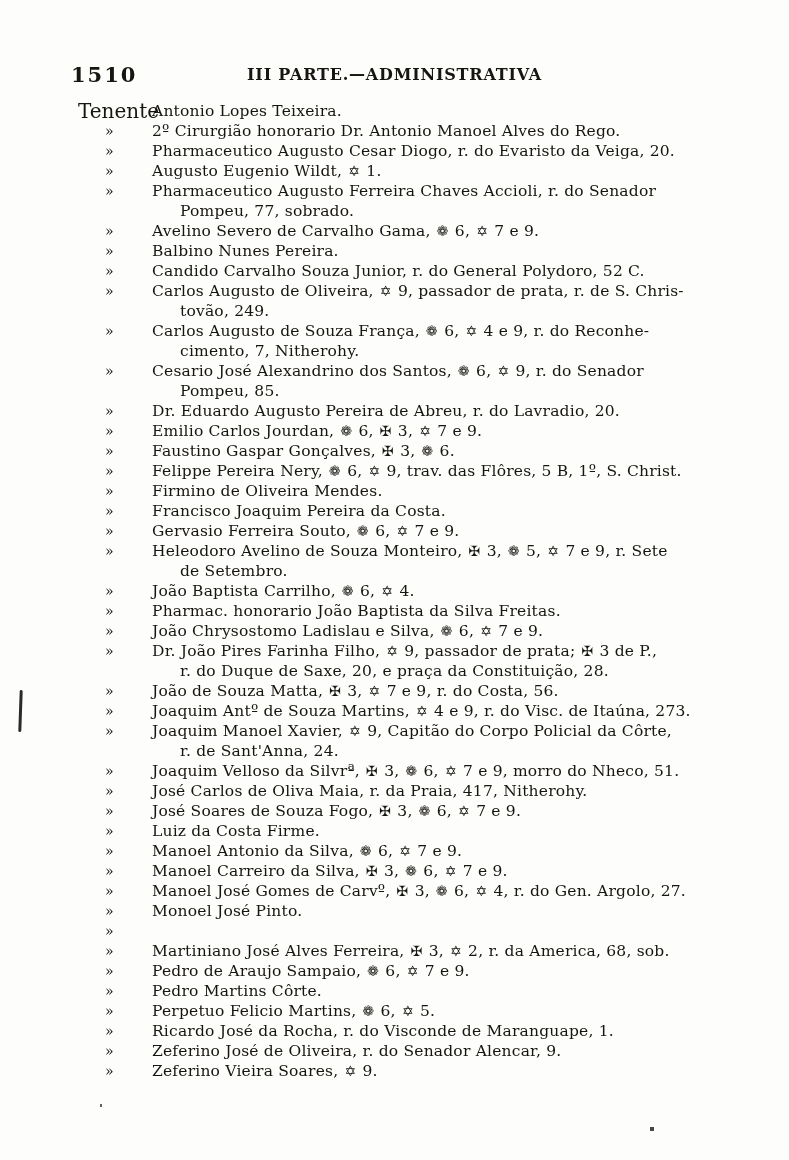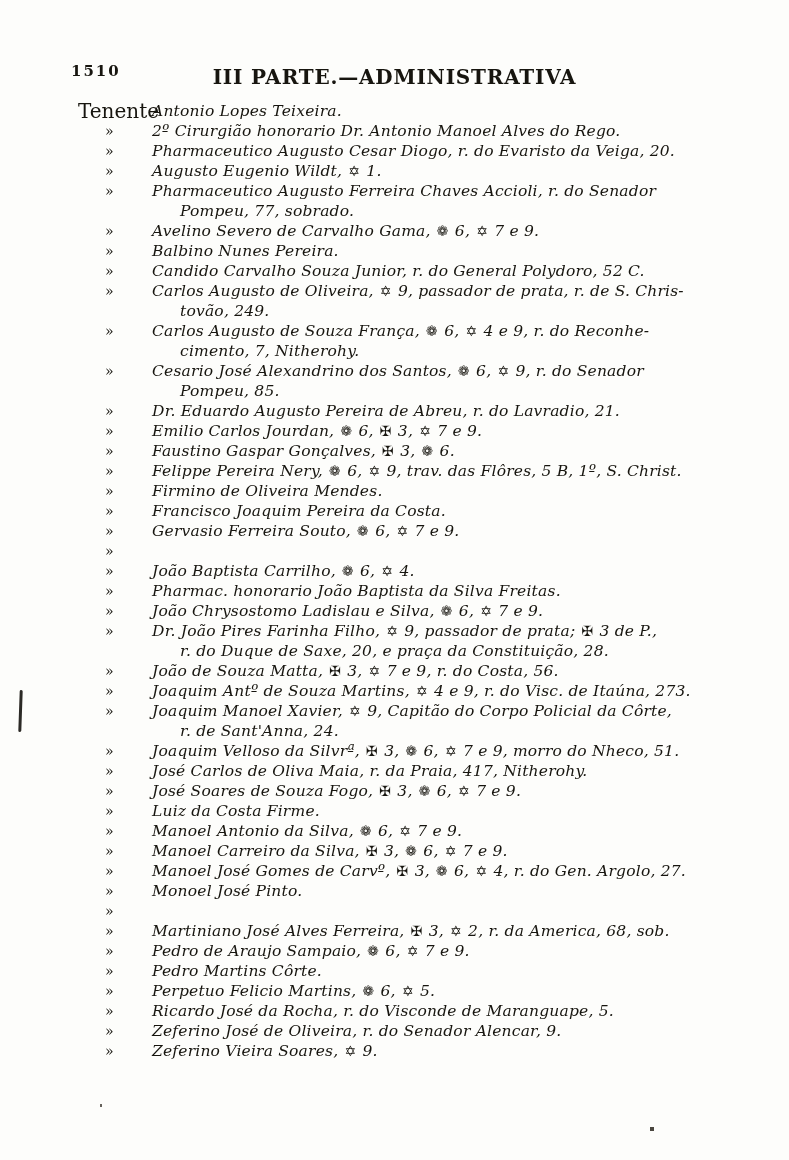--- a/index.html
+++ b/index.html
@@ -8,39 +8,39 @@
     background: #fdfdfb;
     font-family: "DejaVu Serif", "Liberation Serif", serif;
     color: #17150f;
     overflow: hidden;
     position: relative;
   }
   .page { position: absolute; inset: 0; }
 
   .pageno {
     position: absolute; left: 71px; top: 62px;
-    font-size: 15px; font-weight: bold; letter-spacing: 2px;
+    font-size: 21px; font-weight: bold; letter-spacing: 2px;
   }
   .title {
     position: absolute; left: 0; right: 0; top: 65px;
     margin: 0; text-align: center;
-    font-size: 20px; font-weight: bold; letter-spacing: 0.8px;
+    font-size: 16px; font-weight: bold; letter-spacing: 0.8px;
   }
 
   .entries {
     position: absolute; top: 101px; left: 78px; right: 30px;
   }
   .row { display: flex; align-items: flex-start; }
   .label {
     flex: 0 0 74px; width: 74px;
     font-size: 20px; line-height: 20px;
     box-sizing: border-box;
   }
   .label.ditto { padding-left: 27px; font-size: 14px; }
-  .text { flex: 1; min-width: 0; font-style: italic; }
+  .text { flex: 1; min-width: 0; }
   .line {
     font-size: 15.5px; line-height: 20px;
     white-space: nowrap;
     letter-spacing: 0.2px;
   }
   .line.cont { padding-left: 28px; }
 
   .sym {
     font-family: "DejaVu Sans", sans-serif;
     font-size: 14px;
@@ -130,21 +130,21 @@
       <div class="row">
         <span class="label ditto">»</span>
         <div class="text">
           <div class="line">Cesario José Alexandrino dos Santos, <span class="sym">❁</span> 6, <span class="sym">✡</span> 9, r. do Senador</div>
           <div class="line cont">Pompeu, 85.</div>
         </div>
       </div>
       <div class="row">
         <span class="label ditto">»</span>
         <div class="text">
-          <div class="line">Dr. Eduardo Augusto Pereira de Abreu, r. do Lavradio, 21.</div>
+          <div class="line">Dr. Eduardo Augusto Pereira de Abreu, r. do Lavradio, 20.</div>
         </div>
       </div>
       <div class="row">
         <span class="label ditto">»</span>
         <div class="text">
           <div class="line">Emilio Carlos Jourdan, <span class="sym">❁</span> 6, <span class="sym">✠</span> 3, <span class="sym">✡</span> 7 e 9.</div>
         </div>
       </div>
       <div class="row">
         <span class="label ditto">»</span>
@@ -171,20 +171,24 @@
         </div>
       </div>
       <div class="row">
         <span class="label ditto">»</span>
         <div class="text">
           <div class="line">Gervasio Ferreira Souto, <span class="sym">❁</span> 6, <span class="sym">✡</span> 7 e 9.</div>
         </div>
       </div>
       <div class="row">
         <span class="label ditto">»</span>
+        <div class="text">
+          <div class="line">Heleodoro Avelino de Souza Monteiro, <span class="sym">✠</span> 3, <span class="sym">❁</span> 5, <span class="sym">✡</span> 7 e 9, r. Sete</div>
+          <div class="line cont">de Setembro.</div>
+        </div>
       </div>
       <div class="row">
         <span class="label ditto">»</span>
         <div class="text">
           <div class="line">João Baptista Carrilho, <span class="sym">❁</span> 6, <span class="sym">✡</span> 4.</div>
         </div>
       </div>
       <div class="row">
         <span class="label ditto">»</span>
         <div class="text">
@@ -294,21 +298,21 @@
       </div>
       <div class="row">
         <span class="label ditto">»</span>
         <div class="text">
           <div class="line">Perpetuo Felicio Martins, <span class="sym">❁</span> 6, <span class="sym">✡</span> 5.</div>
         </div>
       </div>
       <div class="row">
         <span class="label ditto">»</span>
         <div class="text">
-          <div class="line">Ricardo José da Rocha, r. do Visconde de Maranguape, 5.</div>
+          <div class="line">Ricardo José da Rocha, r. do Visconde de Maranguape, 1.</div>
         </div>
       </div>
       <div class="row">
         <span class="label ditto">»</span>
         <div class="text">
           <div class="line">Zeferino José de Oliveira, r. do Senador Alencar, 9.</div>
         </div>
       </div>
       <div class="row">
         <span class="label ditto">»</span>

